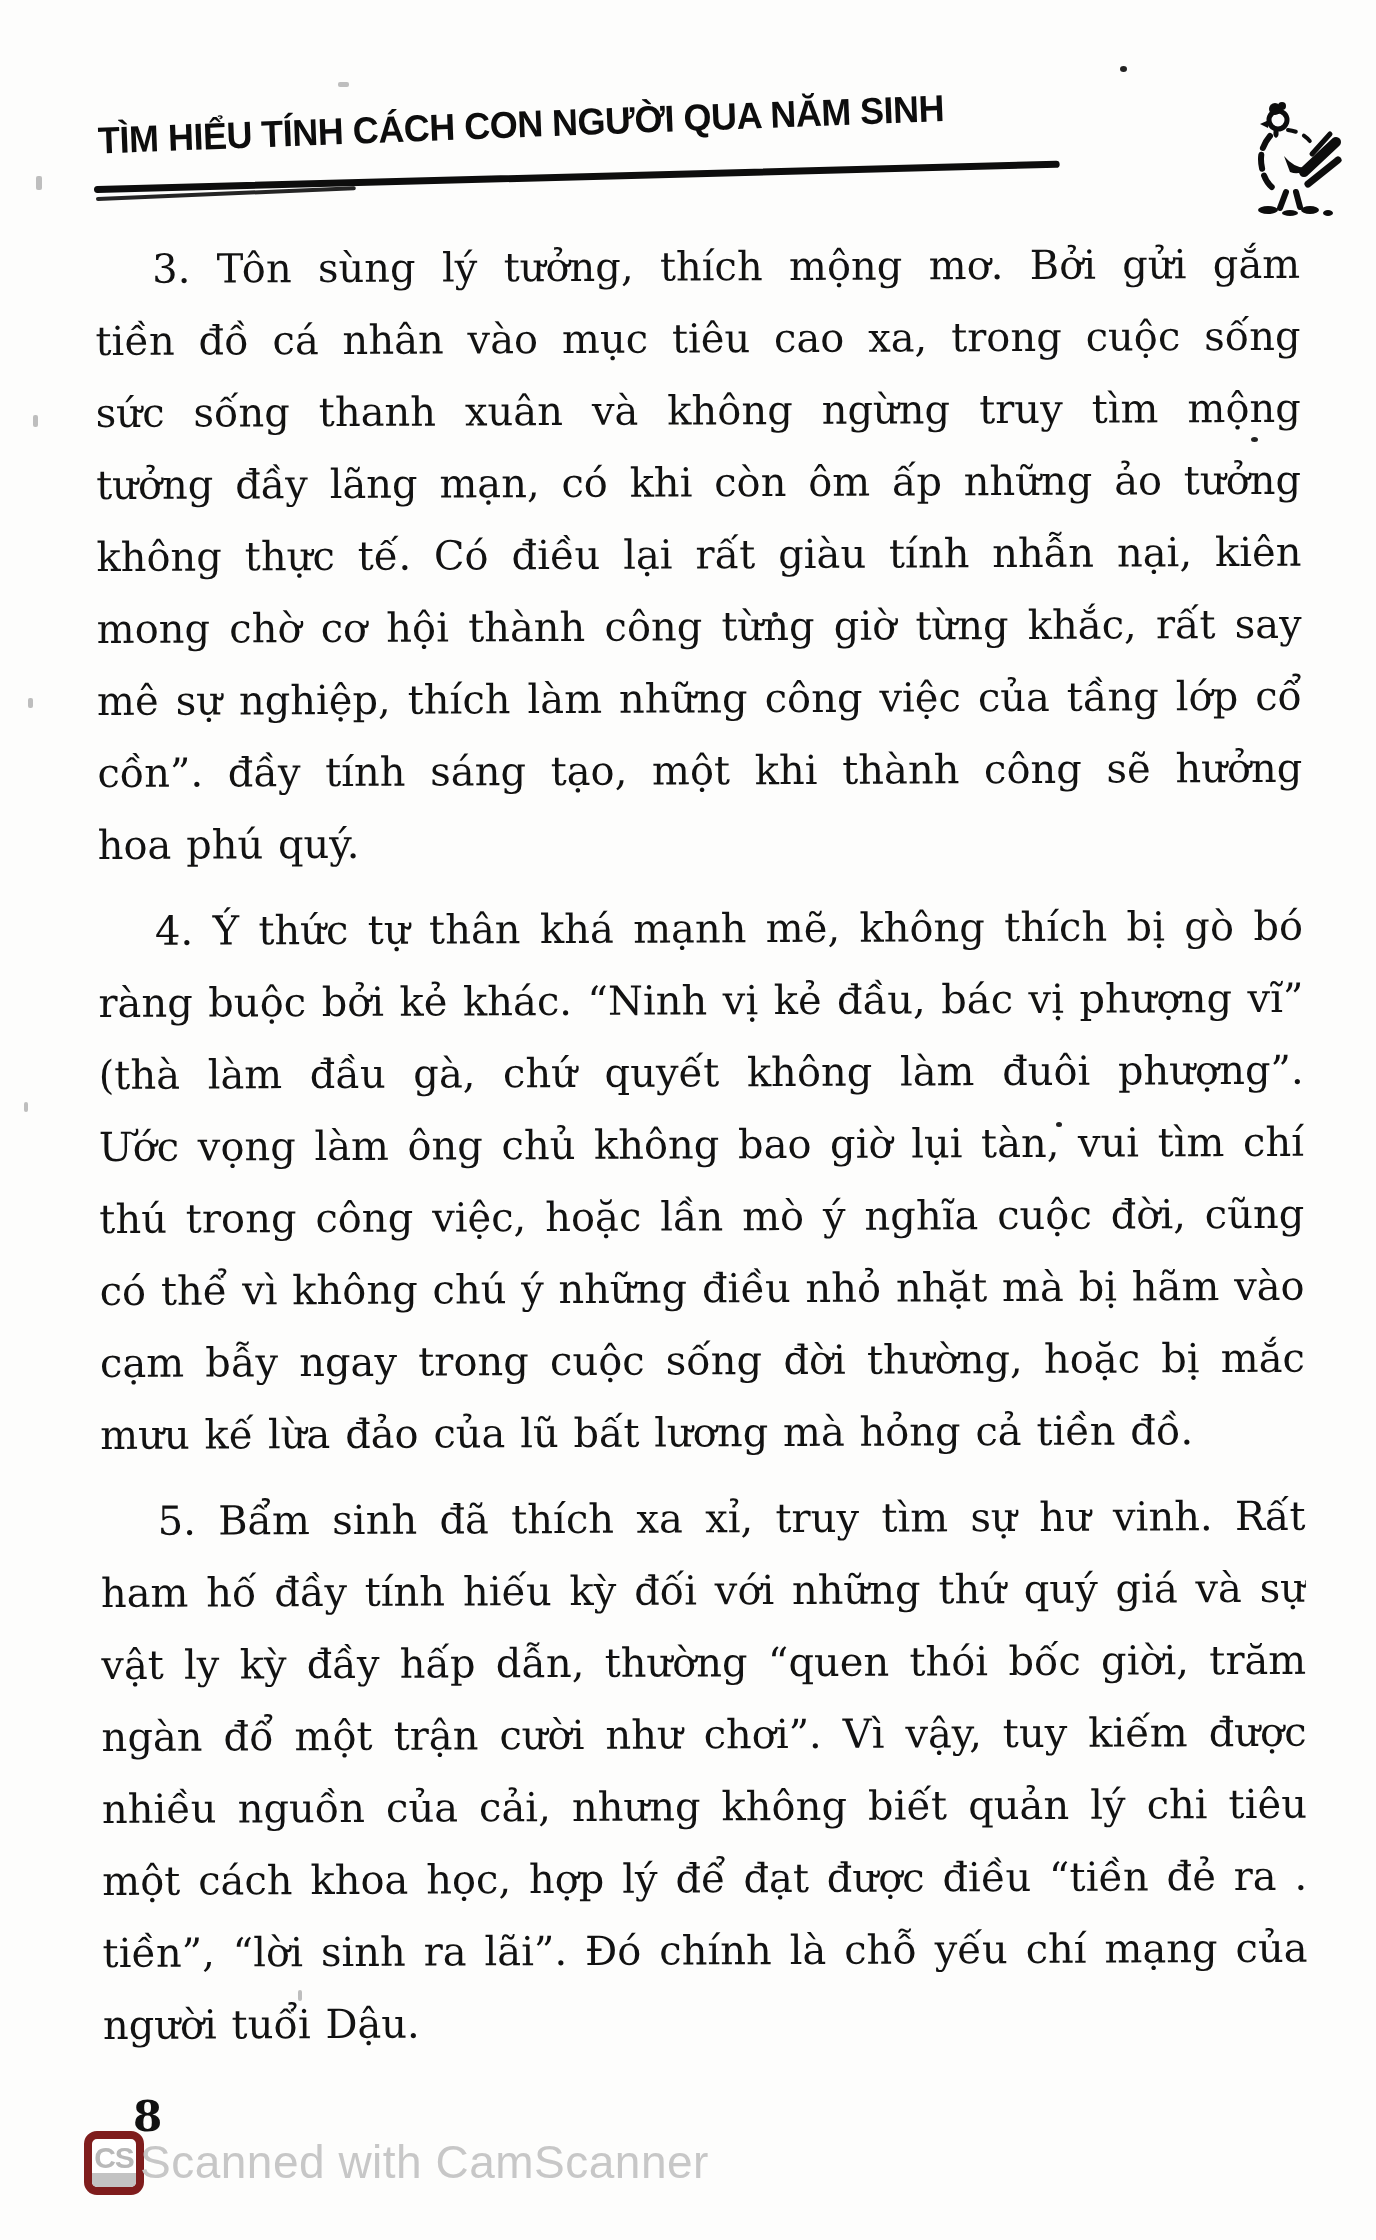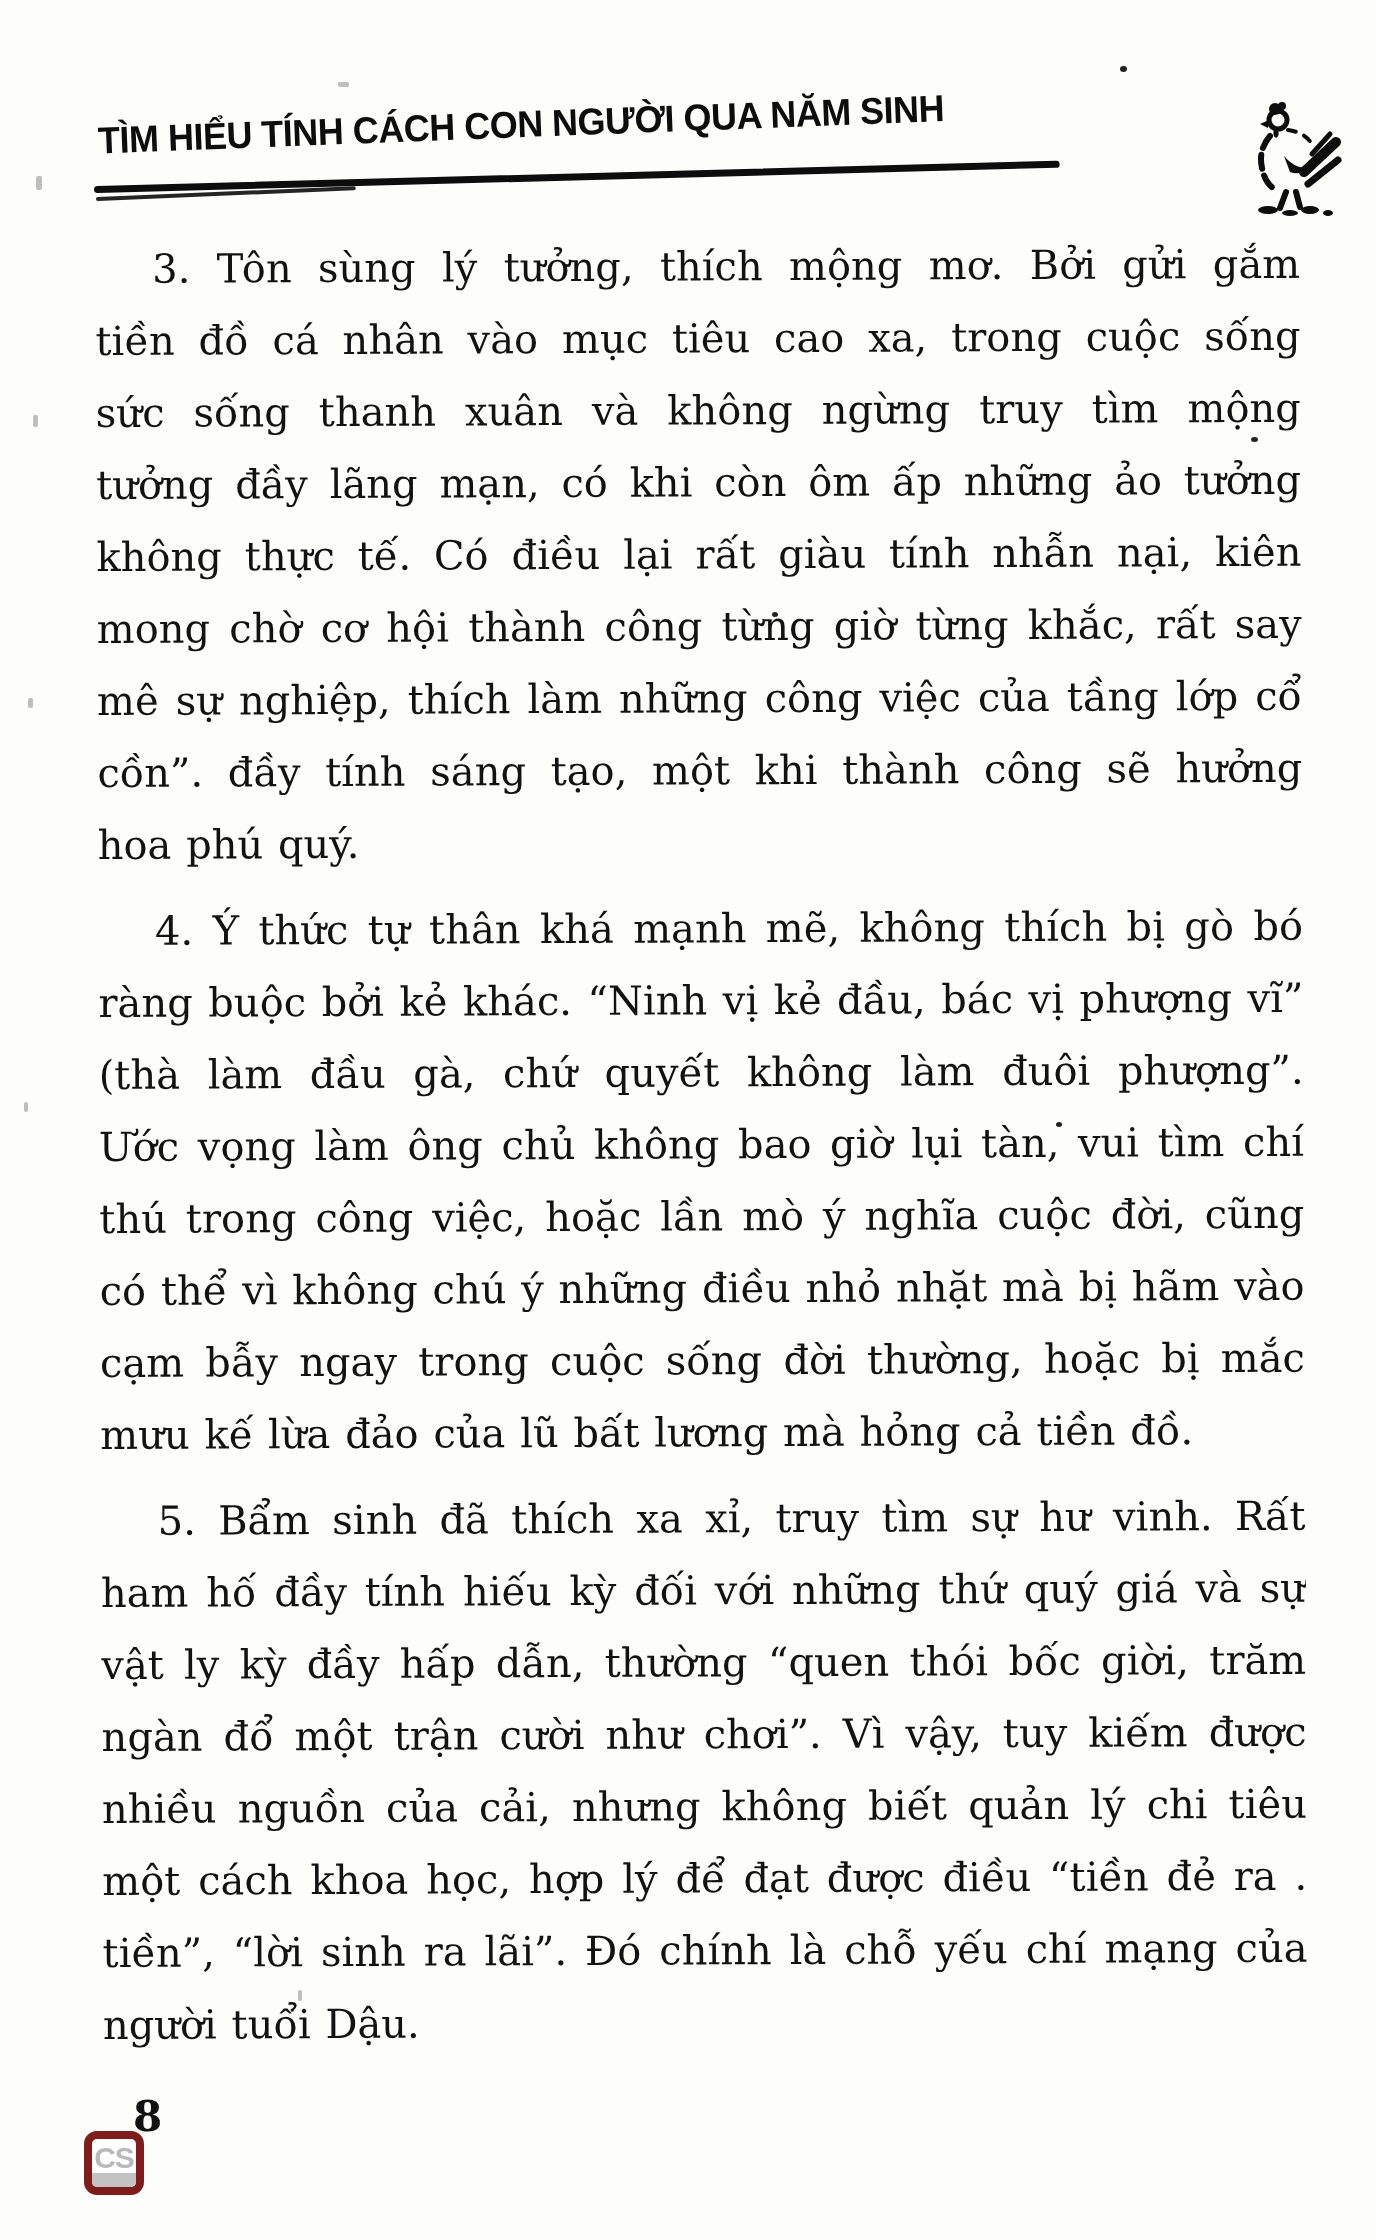--- a/index.html
+++ b/index.html
@@ -150,20 +150,21 @@
       </div>
     </div>
 
   <div class="page-number">8</div>
 
   <div class="cs-logo">
     <div class="cs-logo-letters">CS</div>
     <div class="cs-logo-band"></div>
   </div>
 
+  <div class="watermark-text">Scanned with CamScanner</div>
 
   <div class="speck" style="left:1120px;top:66px;width:7px;height:6px;"></div>
   <div class="speck faint" style="left:338px;top:82px;width:11px;height:5px;"></div>
   <div class="speck" style="left:1251px;top:437px;width:7px;height:5px;"></div>
   <div class="speck" style="left:772px;top:612px;width:6px;height:5px;"></div>
   <div class="speck" style="left:1056px;top:1122px;width:6px;height:5px;"></div>
   <div class="speck faint" style="left:298px;top:1990px;width:4px;height:11px;"></div>
   <div class="speck faint" style="left:36px;top:176px;width:6px;height:14px;"></div>
   <div class="speck faint" style="left:33px;top:415px;width:5px;height:12px;"></div>
   <div class="speck faint" style="left:28px;top:698px;width:5px;height:10px;"></div>

